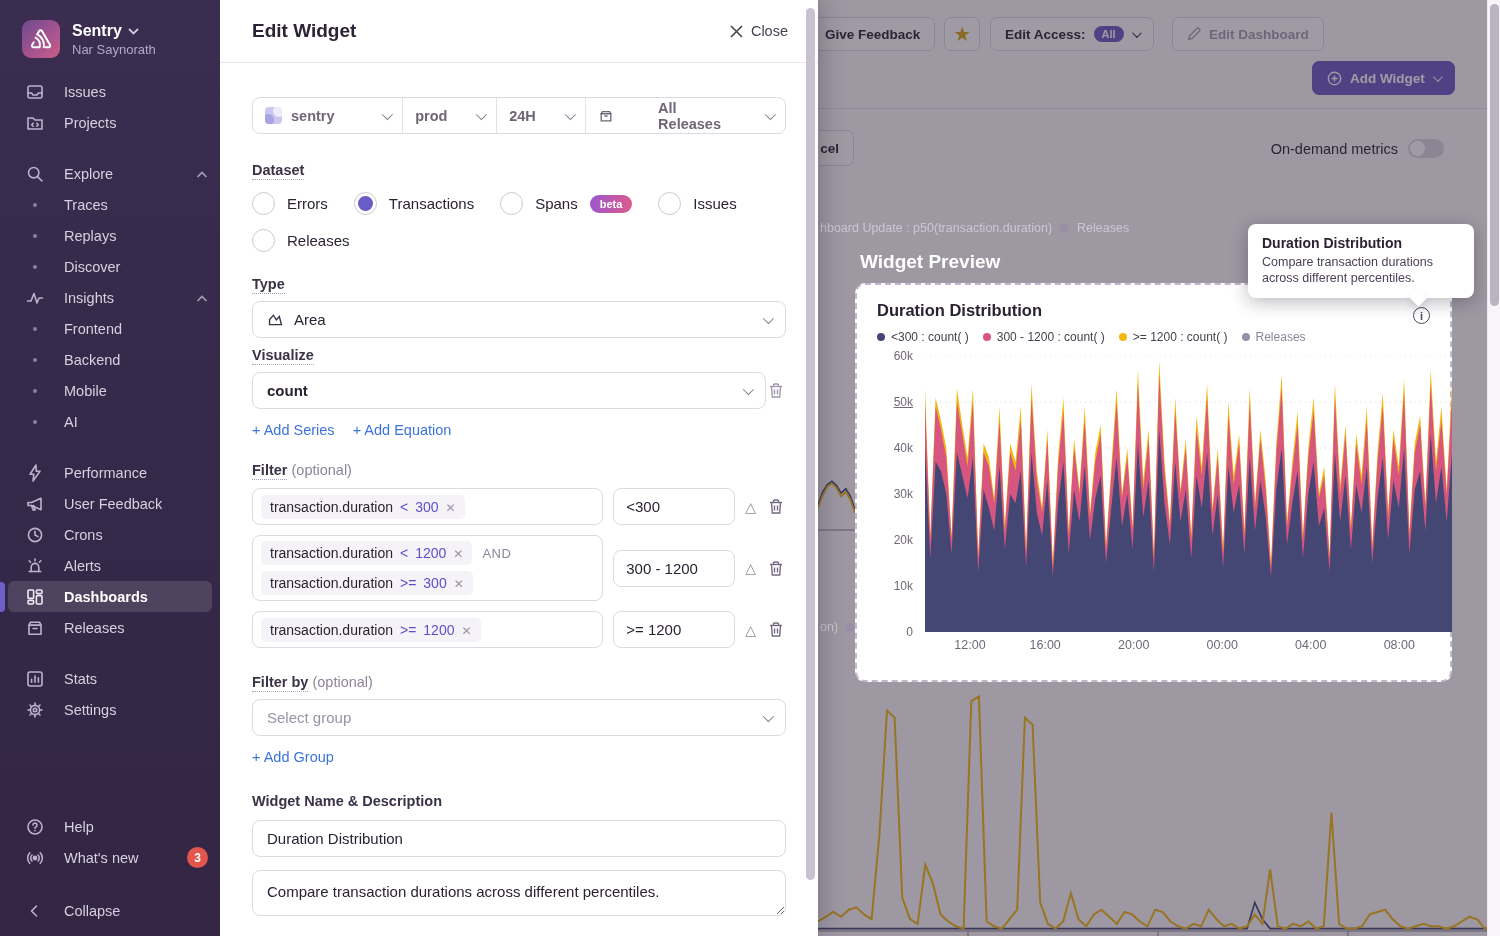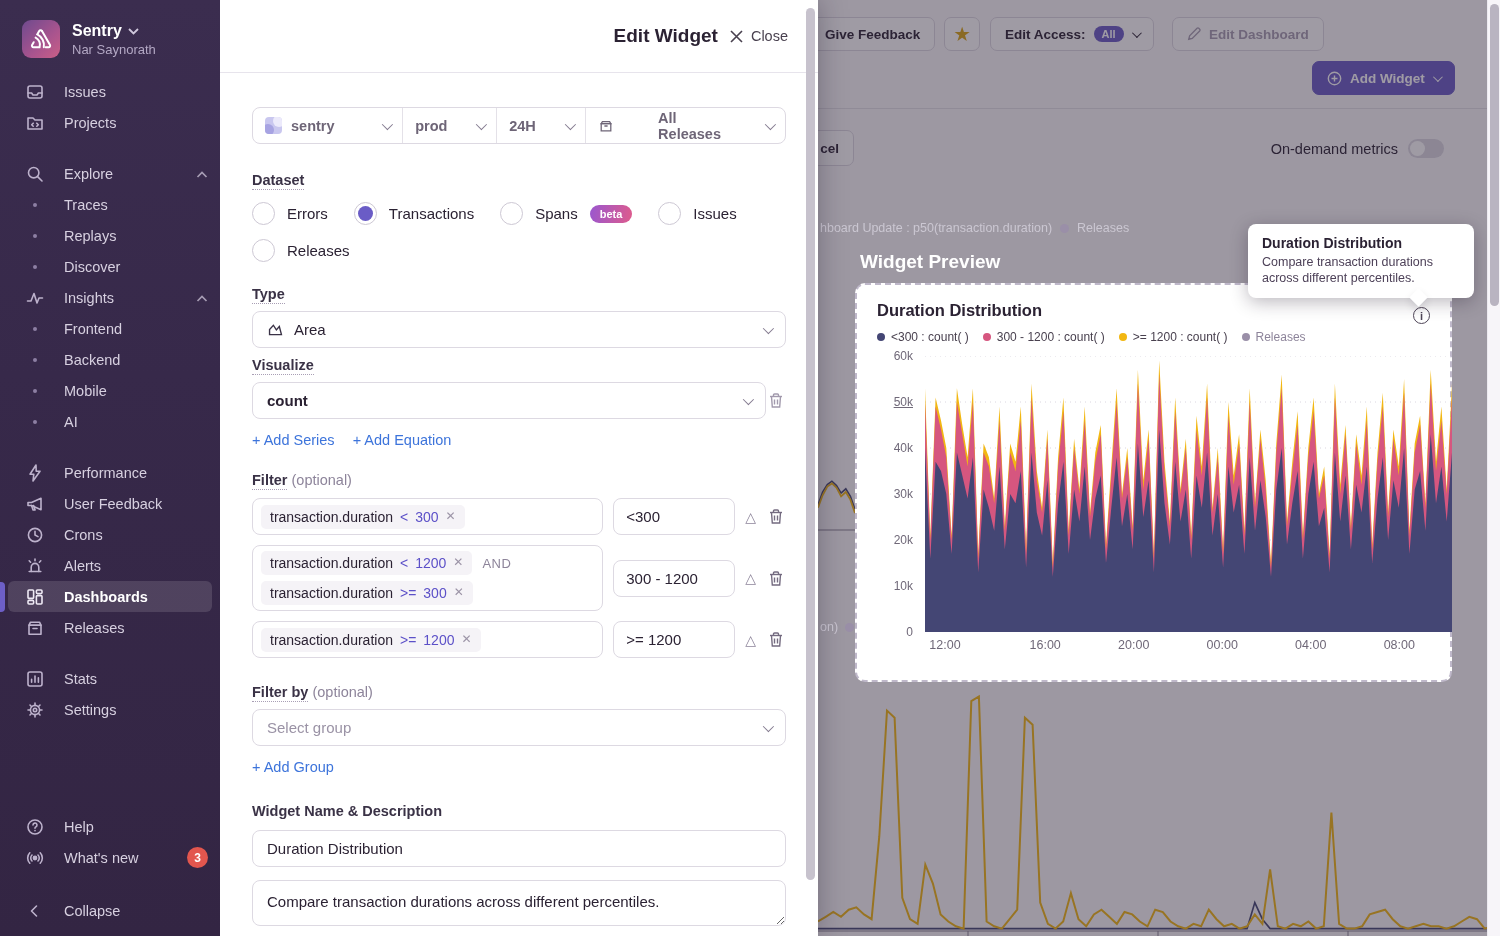--- a/index.html
+++ b/index.html
@@ -27,21 +27,21 @@
   .sb-item.active-row .lbl { color:#fff; font-weight:bold; }
   .active-bar { position:absolute; left:0; width:5px; height:30px; border-radius:0 4px 4px 0; background:#6d5fc7; }
   .sb-footer { position:absolute; left:0; bottom:0; width:100%; padding-bottom:10px; }
   .nn-badge { margin-left:auto; width:21px; height:21px; border-radius:50%; background:#e2564e; color:#fff;
     font-size:12px; font-weight:bold; display:flex; align-items:center; justify-content:center; }
   .sb-collapse { margin-top:22px; }
 
   
   #panel { position:absolute; left:220px; top:0; width:598px; height:936px; background:#fff; z-index:30;
     box-shadow:0 0 26px rgba(31,22,45,0.35); }
-  .p-header { height:73px; display:flex; align-items:center; justify-content:flex-end; padding:0 30px 0 32px; border-bottom:1px solid #e7e4ec;gap:12px; }
+  .p-header { height:63px; display:flex; align-items:center; justify-content:space-between; padding:0 30px 0 32px; border-bottom:1px solid #e7e4ec;gap:12px; }
   .p-title { font-size:19px; font-weight:bold; color:#2b2233; }
   .p-close { display:flex; align-items:center; gap:8px; font-size:14.5px; color:#49414f; cursor:pointer; }
   .p-body { padding:34px 32px 0 32px; position:relative; }
   .panel-scrollbar { position:absolute; right:3px; top:8px; width:9px; height:872px; border-radius:5px; background:#c7c2cd; z-index:5; }
 
   .pf-bar { display:flex; align-items:stretch; height:37px; border:1px solid #ddd9e2; border-radius:8px; overflow:hidden; background:#fff; }
   .pf-seg { display:flex; align-items:center; gap:9px; padding:0 12px; border-right:1px solid #e4e1e8; color:#6e6577; font-size:14.5px; font-weight:bold; }
   .pf-seg:last-child { border-right:none; }
   .pf-seg .grow { flex:1; }
   .plat-ic { width:17px; height:17px; border-radius:4px; background:#c9c7ef; position:relative; overflow:hidden; }
@@ -68,21 +68,21 @@
   .links-row { display:flex; gap:18px; margin-top:13px; }
   .blue-link { color:#3d74db; font-size:14.5px; cursor:pointer; }
 
   .viz-row { display:flex; align-items:center; margin-top:9px; }
   .trash-btn { width:20px; height:20px; color:#746b80; display:flex; align-items:center; justify-content:center; cursor:pointer; flex:0 0 auto; }
   .warn-ic { color:#8d849a; font-size:14px; line-height:1; cursor:default; }
 
   .filter-row { display:flex; align-items:center; gap:10px; margin-top:10px; }
   .chip-box { flex:1; border:1px solid #ddd9e2; border-radius:8px; background:#fff; padding:5px 8px; min-height:37px;
     display:flex; flex-wrap:wrap; align-items:center; gap:6px 10px; }
-  .chip { display:inline-flex; align-items:flex-start; gap:7px; background:#f5f3f7; border-radius:5px; padding:4px 9px; font-size:14px; }
+  .chip { display:inline-flex; align-items:flex-end; gap:7px; background:#f5f3f7; border-radius:5px; padding:4px 9px; font-size:14px; }
   .chip .k { color:#2b2233; }
   .chip .op { color:#5c50c8; }
   .chip .v { color:#5c50c8; }
   .chip .x { color:#9b93a6; font-size:12px; cursor:pointer; }
   .joiner { color:#8d849a; font-size:13px; letter-spacing:0.5px; }
   .alias-input { width:122px; height:37px; border:1px solid #ddd9e2; border-radius:8px; padding:0 12px; font-size:15px;
     color:#2b2233; font-family:"Liberation Sans",sans-serif; flex:0 0 auto; }
 
   .name-input { width:100%; height:37px; border:1px solid #ddd9e2; border-radius:8px; padding:0 14px; font-size:15px;
     color:#2b2233; font-family:"Liberation Sans",sans-serif; }
@@ -674,21 +674,21 @@
             <line x1="0" y1="184.0" x2="527" y2="184.0" stroke="#dad6e0" stroke-width="1" stroke-dasharray="1 4"></line>
             <line x1="0" y1="138.0" x2="527" y2="138.0" stroke="#dad6e0" stroke-width="1" stroke-dasharray="1 4"></line>
             <line x1="0" y1="92.0" x2="527" y2="92.0" stroke="#dad6e0" stroke-width="1" stroke-dasharray="1 4"></line>
             <line x1="0" y1="46.0" x2="527" y2="46.0" stroke="#dad6e0" stroke-width="1" stroke-dasharray="1 4"></line>
             <line x1="0" y1="0.0" x2="527" y2="0.0" stroke="#dad6e0" stroke-width="1" stroke-dasharray="1 4"></line>
             <path d="M0,276 L0.0,32.2 L5.3,179.4 L10.6,41.4 L16.0,64.4 L21.3,92.0 L26.6,179.4 L31.9,32.2 L37.3,69.0 L42.6,101.2 L47.9,32.2 L53.2,197.8 L58.6,87.4 L63.9,101.2 L69.2,142.6 L74.5,50.6 L79.8,170.2 L85.2,87.4 L90.5,105.8 L95.8,50.6 L101.1,193.2 L106.5,27.6 L111.8,115.0 L117.1,151.8 L122.4,73.6 L127.8,207.0 L133.1,101.2 L138.4,41.4 L143.7,174.8 L149.1,82.8 L154.4,133.4 L159.7,50.6 L165.0,156.4 L170.3,96.6 L175.7,69.0 L181.0,188.6 L186.3,110.4 L191.6,32.2 L197.0,138.0 L202.3,92.0 L207.6,170.2 L212.9,13.8 L218.3,124.2 L223.6,73.6 L228.9,197.8 L234.2,4.6 L239.5,105.8 L244.9,165.6 L250.2,41.4 L255.5,133.4 L260.8,82.8 L266.2,179.4 L271.5,59.8 L276.8,110.4 L282.1,27.6 L287.5,151.8 L292.8,92.0 L298.1,193.2 L303.4,46.0 L308.7,119.6 L314.1,78.2 L319.4,174.8 L324.7,32.2 L330.0,147.2 L335.4,73.6 L340.7,124.2 L346.0,207.0 L351.3,87.4 L356.7,18.4 L362.0,165.6 L367.3,105.8 L372.6,55.2 L377.9,179.4 L383.3,92.0 L388.6,41.4 L393.9,138.0 L399.2,110.4 L404.6,197.8 L409.9,27.6 L415.2,128.8 L420.5,69.0 L425.9,170.2 L431.2,78.2 L436.5,119.6 L441.8,50.6 L447.2,188.6 L452.5,96.6 L457.8,36.8 L463.1,156.4 L468.4,73.6 L473.8,110.4 L479.1,23.0 L484.4,174.8 L489.7,87.4 L495.1,59.8 L500.4,147.2 L505.7,13.8 L511.0,105.8 L516.4,50.6 L521.7,133.4 L527.0,27.6 L527,276 Z" fill="#f2b712"></path>
             <path d="M0,276 L0.0,46.0 L5.3,184.0 L10.6,50.6 L16.0,73.6 L21.3,101.2 L26.6,184.0 L31.9,46.0 L37.3,78.2 L42.6,110.4 L47.9,46.0 L53.2,202.4 L58.6,96.6 L63.9,110.4 L69.2,147.2 L74.5,64.4 L79.8,174.8 L85.2,96.6 L90.5,115.0 L95.8,64.4 L101.1,197.8 L106.5,41.4 L111.8,124.2 L117.1,156.4 L122.4,82.8 L127.8,211.6 L133.1,110.4 L138.4,55.2 L143.7,179.4 L149.1,92.0 L154.4,138.0 L159.7,64.4 L165.0,161.0 L170.3,105.8 L175.7,78.2 L181.0,193.2 L186.3,119.6 L191.6,46.0 L197.0,142.6 L202.3,101.2 L207.6,174.8 L212.9,27.6 L218.3,133.4 L223.6,82.8 L228.9,202.4 L234.2,18.4 L239.5,115.0 L244.9,170.2 L250.2,55.2 L255.5,138.0 L260.8,92.0 L266.2,184.0 L271.5,73.6 L276.8,119.6 L282.1,41.4 L287.5,156.4 L292.8,101.2 L298.1,197.8 L303.4,59.8 L308.7,128.8 L314.1,87.4 L319.4,179.4 L324.7,46.0 L330.0,151.8 L335.4,82.8 L340.7,133.4 L346.0,211.6 L351.3,96.6 L356.7,32.2 L362.0,170.2 L367.3,115.0 L372.6,69.0 L377.9,184.0 L383.3,101.2 L388.6,55.2 L393.9,142.6 L399.2,119.6 L404.6,202.4 L409.9,41.4 L415.2,138.0 L420.5,78.2 L425.9,174.8 L431.2,87.4 L436.5,128.8 L441.8,64.4 L447.2,193.2 L452.5,105.8 L457.8,50.6 L463.1,161.0 L468.4,82.8 L473.8,119.6 L479.1,36.8 L484.4,179.4 L489.7,96.6 L495.1,69.0 L500.4,151.8 L505.7,27.6 L511.0,115.0 L516.4,64.4 L521.7,138.0 L527.0,41.4 L527,276 Z" fill="#d6567f"></path>
             <path d="M0,276 L0.0,92.0 L5.3,202.4 L10.6,105.8 L16.0,115.0 L21.3,138.0 L26.6,197.8 L31.9,96.6 L37.3,119.6 L42.6,142.6 L47.9,101.2 L53.2,216.2 L58.6,133.4 L63.9,151.8 L69.2,174.8 L74.5,110.4 L79.8,193.2 L85.2,138.0 L90.5,147.2 L95.8,115.0 L101.1,211.6 L106.5,96.6 L111.8,156.4 L117.1,179.4 L122.4,124.2 L127.8,220.8 L133.1,147.2 L138.4,105.8 L143.7,197.8 L149.1,133.4 L154.4,165.6 L159.7,110.4 L165.0,184.0 L170.3,142.6 L175.7,119.6 L181.0,207.0 L186.3,151.8 L191.6,101.2 L197.0,170.2 L202.3,138.0 L207.6,193.2 L212.9,87.4 L218.3,161.0 L223.6,124.2 L228.9,216.2 L234.2,73.6 L239.5,147.2 L244.9,188.6 L250.2,105.8 L255.5,165.6 L260.8,133.4 L266.2,202.4 L271.5,119.6 L276.8,151.8 L282.1,96.6 L287.5,179.4 L292.8,138.0 L298.1,211.6 L303.4,110.4 L308.7,156.4 L314.1,128.8 L319.4,197.8 L324.7,101.2 L330.0,174.8 L335.4,124.2 L340.7,161.0 L346.0,220.8 L351.3,133.4 L356.7,92.0 L362.0,188.6 L367.3,147.2 L372.6,115.0 L377.9,202.4 L383.3,138.0 L388.6,105.8 L393.9,170.2 L399.2,151.8 L404.6,216.2 L409.9,96.6 L415.2,165.6 L420.5,119.6 L425.9,193.2 L431.2,128.8 L436.5,156.4 L441.8,110.4 L447.2,207.0 L452.5,142.6 L457.8,101.2 L463.1,184.0 L468.4,124.2 L473.8,151.8 L479.1,92.0 L484.4,197.8 L489.7,133.4 L495.1,115.0 L500.4,174.8 L505.7,78.2 L511.0,147.2 L516.4,110.4 L521.7,165.6 L527.0,96.6 L527,276 Z" fill="#444674"></path>
           </svg>
         <div id="x-labels">
-            <span style="left: 20px;">12:00</span>
+            <span style="left: 45px;">12:00</span>
             <span style="left: 120.156px;">16:00</span>
             <span style="left: 208.692px;">20:00</span>
             <span style="left: 297.228px;">00:00</span>
             <span style="left: 385.764px;">04:00</span>
             <span style="left: 474.3px;">08:00</span>
           </div>
       </div>
     </div>
 
     <div class="tooltip">

